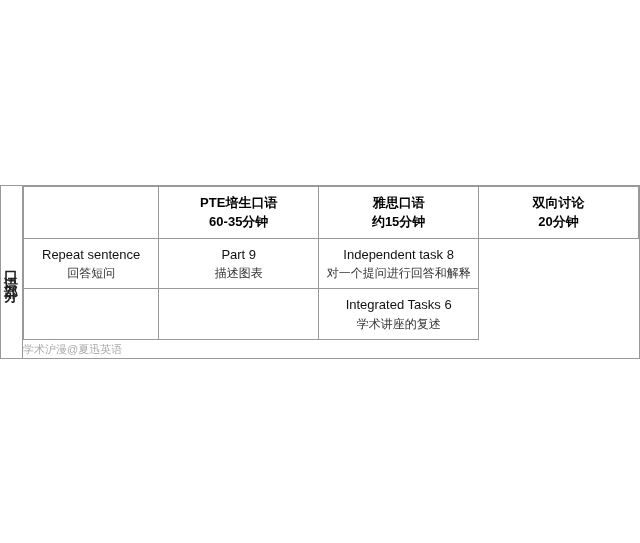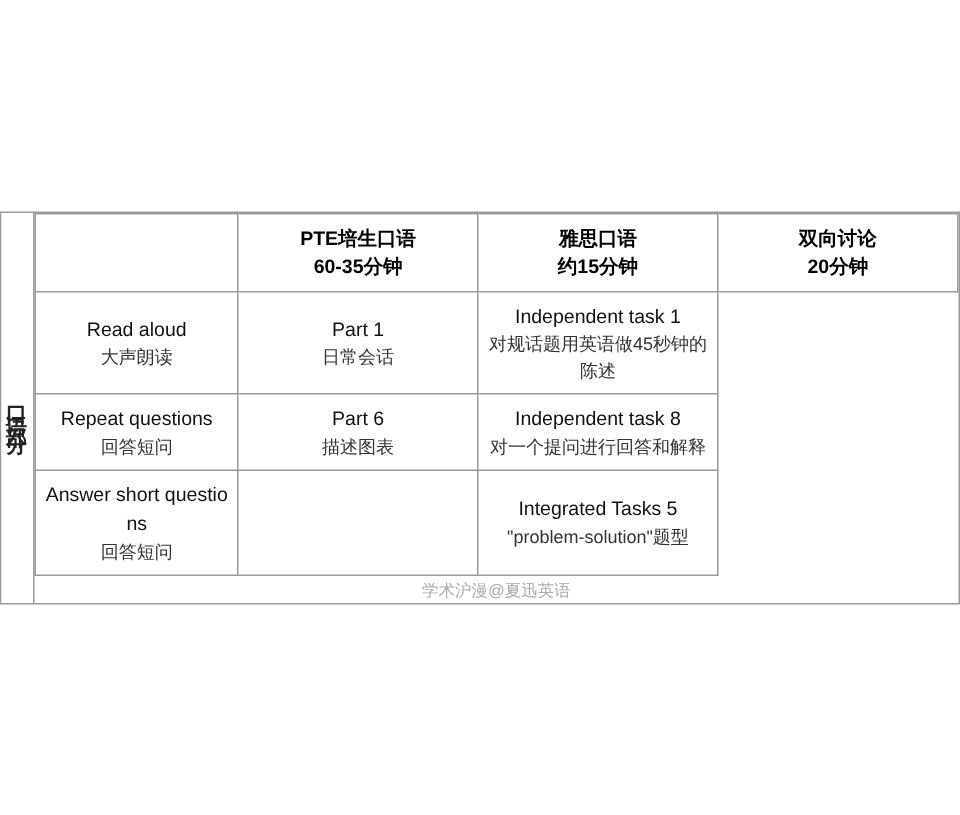--- a/index.html
+++ b/index.html
@@ -66,21 +66,20 @@
       font-size: 13px;
       color: #111;
     }
     .cell-sub {
       font-size: 12px;
       color: #333;
     }
     .watermark {
       font-size: 11px;
       color: #aaa;
-      text-align: center;
       padding: 2px 0 1px;
     }
     .col1 { width: 22%; }
     .col2 { width: 26%; }
     .col3 { width: 26%; }
     .col4 { width: 26%; }
   </style>
 </head>
 <body>
 
@@ -101,56 +100,39 @@
             <div>雅思口语</div>
             <div>约15分钟</div>
           </th>
           <th class="col4">
             <div>双向讨论</div>
             <div>20分钟</div>
           </th>
         </tr>
       </thead>
       <tbody id="table-body">
-      <tr>
-            <td>
-              <div class="cell-main">Read aloud</div>
-              <div class="cell-sub">大声朗读</div>
-            </td>
-            <td>
-              <div class="cell-main">Part 1</div>
-              <div class="cell-sub">日常会话</div>
-            </td>
-            <td>
-              <div class="cell-main">Independent task 1</div>
-              <div class="cell-sub">对规话题用英语做45秒钟的陈述</div>
-            </td>
-          </tr>
           <tr>
             <td>
-              <div class="cell-main">Repeat questions</div>
+              <div class="cell-main">Repeat sentence</div>
               <div class="cell-sub">回答短问</div>
             </td>
             <td>
-              <div class="cell-main">Part 6</div>
+              <div class="cell-main">Part 9</div>
               <div class="cell-sub">描述图表</div>
             </td>
             <td>
               <div class="cell-main">Independent task 8</div>
               <div class="cell-sub">对一个提问进行回答和解释</div>
             </td>
           </tr>
           <tr>
-            <td>
-              <div class="cell-main">Answer short questions</div>
-              <div class="cell-sub">回答短问</div>
-            </td>
+            <td></td>
             <td></td>
             <td>
-              <div class="cell-main">Integrated Tasks 5</div>
-              <div class="cell-sub">"problem-solution"题型</div>
+              <div class="cell-main">Integrated Tasks 6</div>
+              <div class="cell-sub">学术讲座的复述</div>
             </td>
           </tr>
         </tbody>
     </table>
     <div class="watermark">学术沪漫@夏迅英语</div>
   </div>
 </div>
 
 </body></html>

